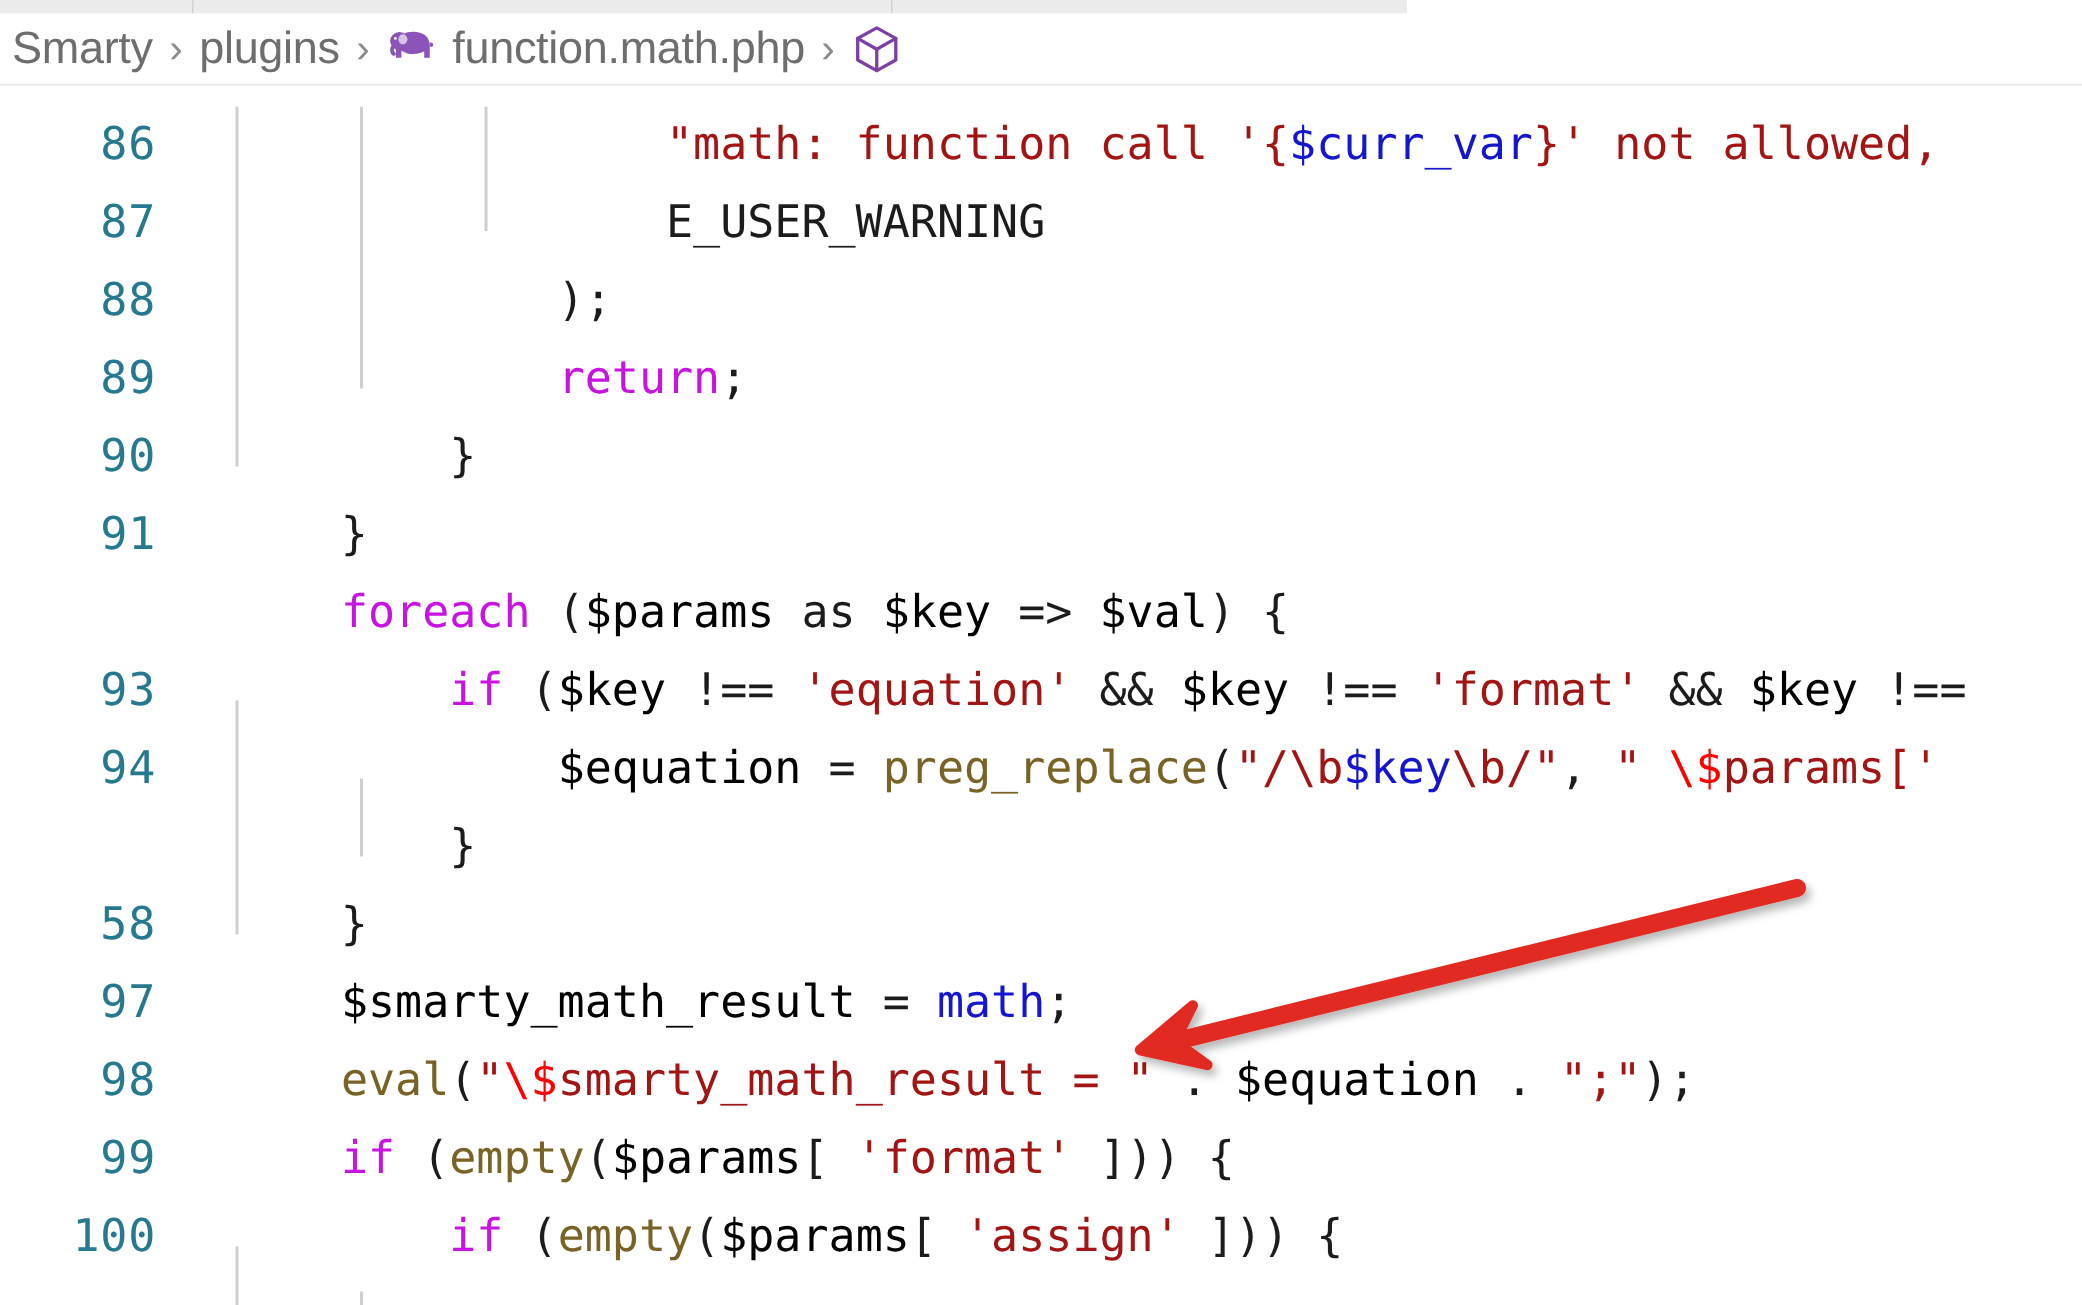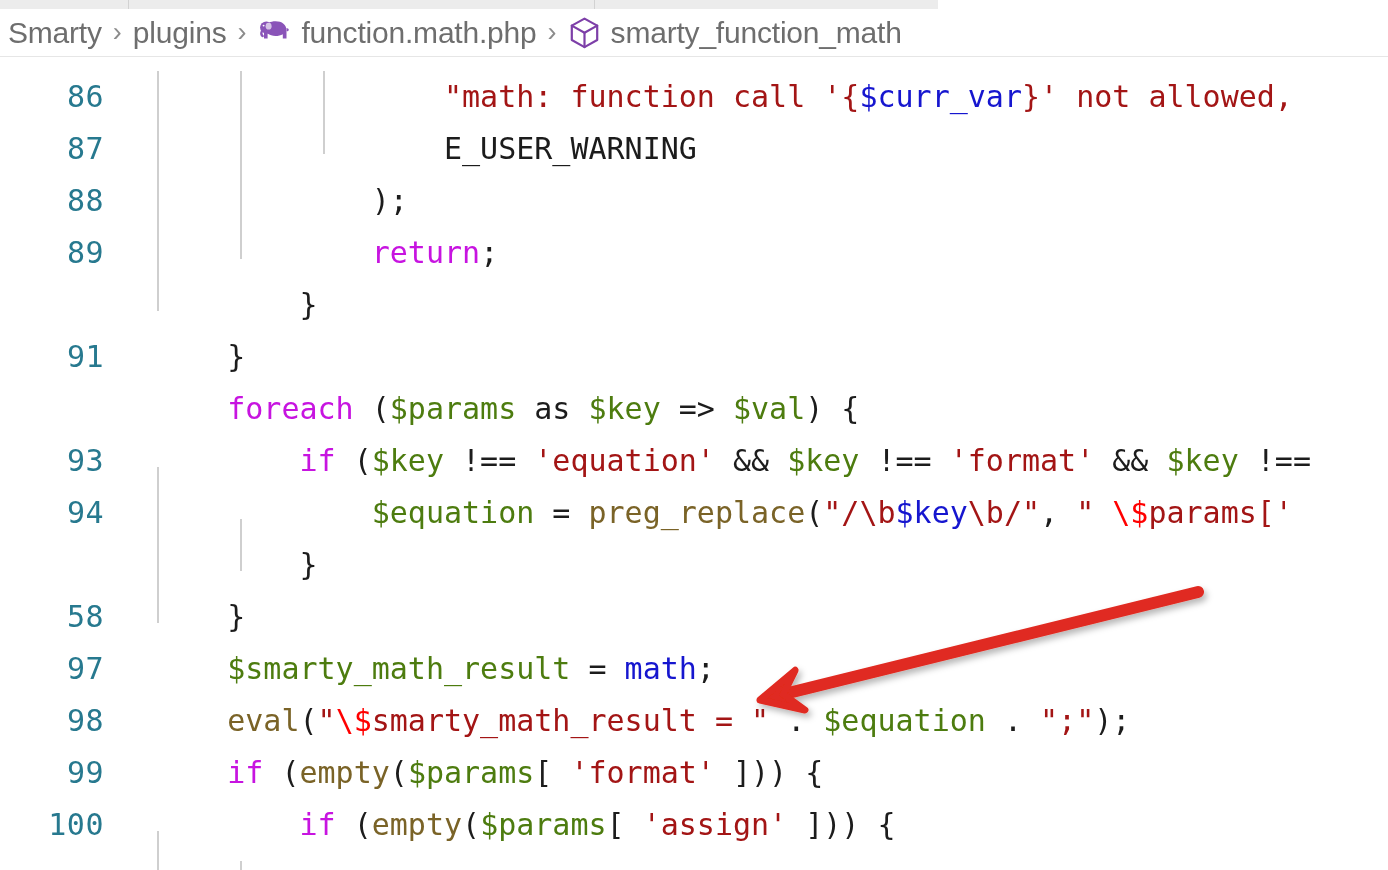--- a/index.html
+++ b/index.html
@@ -102,21 +102,21 @@
   
   .iguide {
     position: absolute;
     width: 2px;
     background: #cfcfcf;
   }
 
   
   .t-plain    { color: #1c1c1c; }
   .t-kw       { color: #c714e0; }           
-  .t-var      { color: #4d7c0f; }           
+  .t-var      { color: #000000; }           
   .t-str      { color: #a31515; }           
   .t-strvar   { color: #1616cf; margin-top: 19px; }           
   .t-brace    { color: #a31515; }           
   .t-fn       { color: #7a6327; }           
   .t-const    { color: #1c1c1c; }           
   .t-esc      { color: #ff0000; }           
   .t-null     { color: #1616cf; }
 
   
   #arrow-annotation {
@@ -174,39 +174,38 @@
   <span class="crumb-icon">
     <svg width="33" height="34" viewBox="0 0 33 34">
       <g fill="none" stroke="#7d3fa8" stroke-width="2.2" stroke-linejoin="round" stroke-linecap="round">
         <path d="M16.5 2.6 L29.2 9.6 L29.2 24.0 L16.5 31.1 L3.8 24.0 L3.8 9.6 Z"></path>
         <path d="M3.8 9.6 L16.5 16.8 L29.2 9.6"></path>
         <path d="M16.5 16.8 L16.5 31.1"></path>
       </g>
     </svg>
   </span>
 
-  <span class="crumb">smarty_function_math</span>
 </div>
 
 <div id="editor">
   <div id="indent-guide-layer">
       <div class="iguide" style="left: 157px; top: 0px; height: 240px;"></div>
       <div class="iguide" style="left: 240px; top: 0px; height: 188px;"></div>
       <div class="iguide" style="left: 323px; top: 0px; height: 83px;"></div>
       <div class="iguide" style="left: 157px; top: 396px; height: 156px;"></div>
       <div class="iguide" style="left: 240px; top: 448px; height: 52px;"></div>
       <div class="iguide" style="left: 157px; top: 760px; height: 39px;"></div>
       <div class="iguide" style="left: 240px; top: 790px; height: 9px;"></div>
     </div>
   <div id="code-lines">
       <div class="code-line"><div class="gutter">86</div><div class="code-text"><span class="t-plain">                </span><span class="t-str">"math: function call '</span><span class="t-brace">{</span><span class="t-strvar">$curr_var</span><span class="t-brace">}</span><span class="t-str">' not allowed,</span></div></div>
       <div class="code-line"><div class="gutter">87</div><div class="code-text"><span class="t-plain">                </span><span class="t-const">E_USER_WARNING</span></div></div>
       <div class="code-line"><div class="gutter">88</div><div class="code-text"><span class="t-plain">            );</span></div></div>
       <div class="code-line"><div class="gutter">89</div><div class="code-text"><span class="t-plain">            </span><span class="t-kw">return</span><span class="t-plain">;</span></div></div>
-      <div class="code-line"><div class="code-text"><span class="t-plain">        }</span></div></div>
+      <div class="code-line"><div class="gutter">90</div><div class="code-text"><span class="t-plain">        }</span></div></div>
       <div class="code-line"><div class="gutter">91</div><div class="code-text"><span class="t-plain">    }</span></div></div>
       <div class="code-line"><div class="code-text"><span class="t-plain">    </span><span class="t-kw">foreach</span><span class="t-plain"> (</span><span class="t-var">$params</span><span class="t-plain"> as </span><span class="t-var">$key</span><span class="t-plain"> =&gt; </span><span class="t-var">$val</span><span class="t-plain">) {</span></div></div>
       <div class="code-line"><div class="gutter">93</div><div class="code-text"><span class="t-plain">        </span><span class="t-kw">if</span><span class="t-plain"> (</span><span class="t-var">$key</span><span class="t-plain"> !== </span><span class="t-str">'equation'</span><span class="t-plain"> &amp;&amp; </span><span class="t-var">$key</span><span class="t-plain"> !== </span><span class="t-str">'format'</span><span class="t-plain"> &amp;&amp; </span><span class="t-var">$key</span><span class="t-plain"> !==</span></div></div>
       <div class="code-line"><div class="gutter">94</div><div class="code-text"><span class="t-plain">            </span><span class="t-var">$equation</span><span class="t-plain"> = </span><span class="t-fn">preg_replace</span><span class="t-plain">(</span><span class="t-str">"/\b</span><span class="t-strvar">$key</span><span class="t-str">\b/"</span><span class="t-plain">, </span><span class="t-str">" </span><span class="t-esc">\$</span><span class="t-str">params['</span></div></div>
       <div class="code-line"><div class="code-text"><span class="t-plain">        }</span></div></div>
       <div class="code-line"><div class="gutter">58</div><div class="code-text"><span class="t-plain">    }</span></div></div>
       <div class="code-line"><div class="gutter">97</div><div class="code-text"><span class="t-plain">    </span><span class="t-var">$smarty_math_result</span><span class="t-plain"> = </span><span class="t-null">math</span><span class="t-plain">;</span></div></div>
       <div class="code-line"><div class="gutter">98</div><div class="code-text"><span class="t-plain">    </span><span class="t-fn">eval</span><span class="t-plain">(</span><span class="t-str">"</span><span class="t-esc">\$</span><span class="t-str">smarty_math_result = "</span><span class="t-plain"> . </span><span class="t-var">$equation</span><span class="t-plain"> . </span><span class="t-str">";"</span><span class="t-plain">);</span></div></div>
       <div class="code-line"><div class="gutter">99</div><div class="code-text"><span class="t-plain">    </span><span class="t-kw">if</span><span class="t-plain"> (</span><span class="t-fn">empty</span><span class="t-plain">(</span><span class="t-var">$params</span><span class="t-plain">[ </span><span class="t-str">'format'</span><span class="t-plain"> ])) {</span></div></div>
       <div class="code-line"><div class="gutter">100</div><div class="code-text"><span class="t-plain">        </span><span class="t-kw">if</span><span class="t-plain"> (</span><span class="t-fn">empty</span><span class="t-plain">(</span><span class="t-var">$params</span><span class="t-plain">[ </span><span class="t-str">'assign'</span><span class="t-plain"> ])) {</span></div></div>

